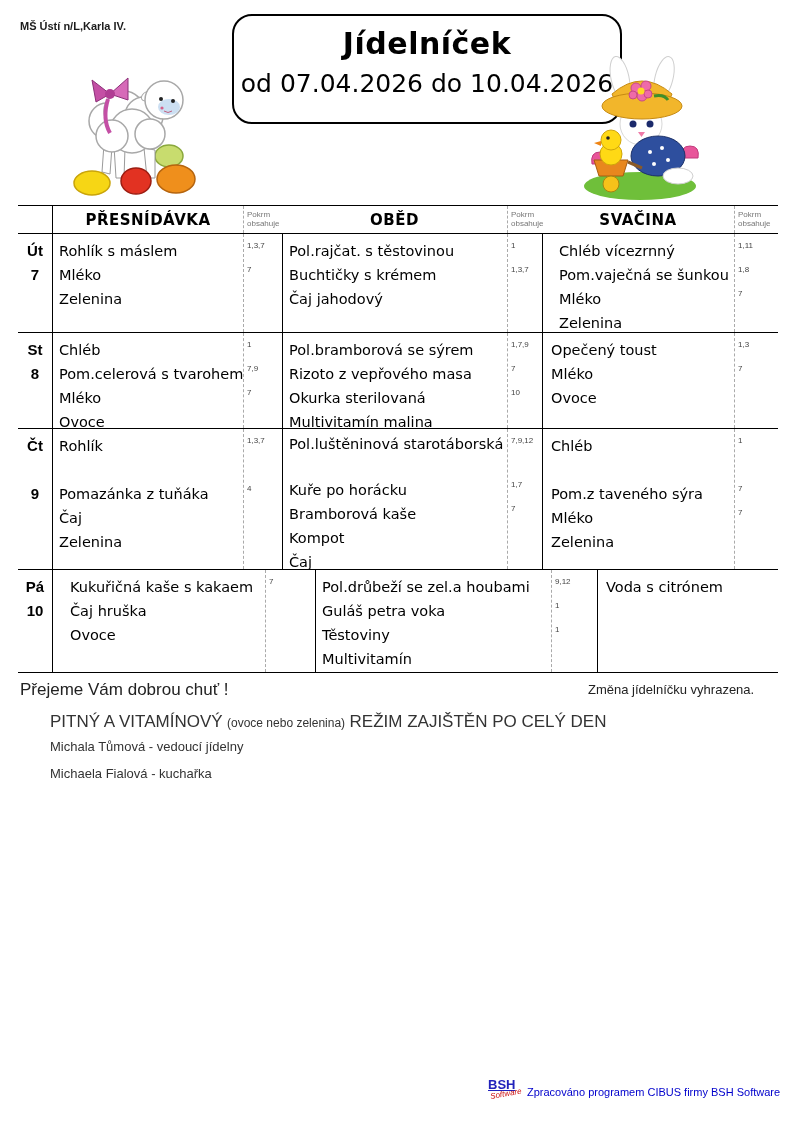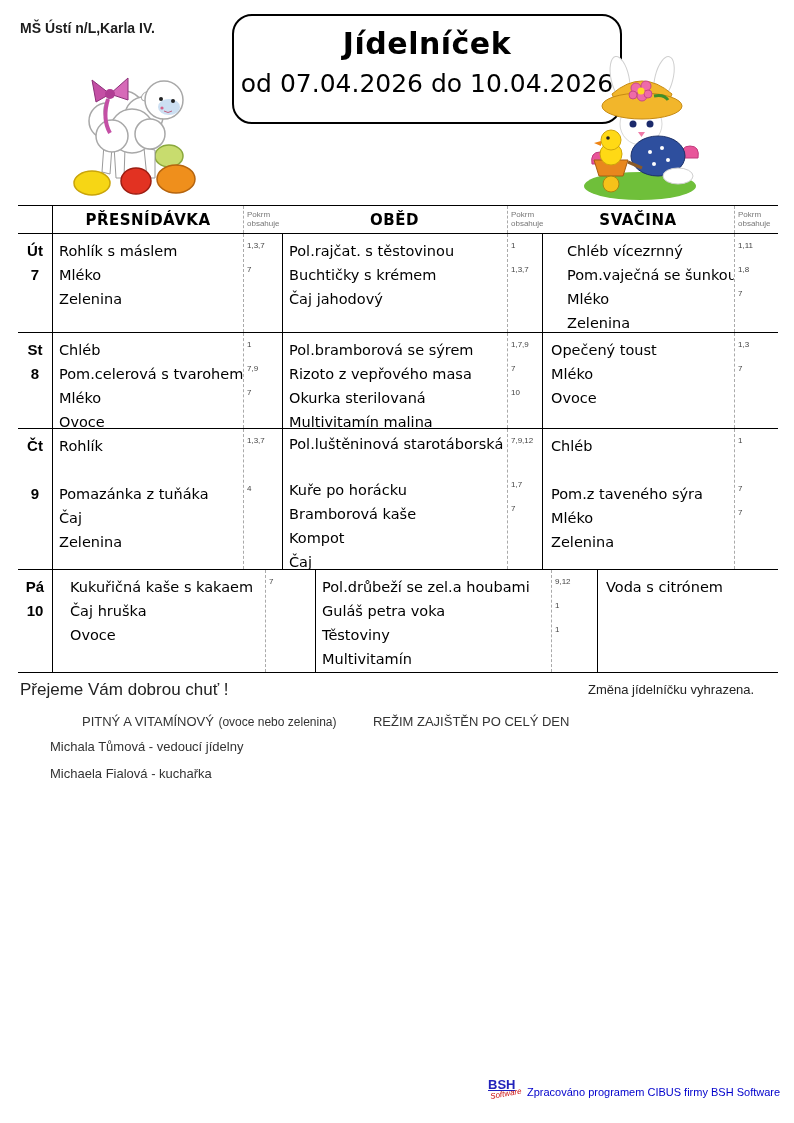--- a/index.html
+++ b/index.html
@@ -2,21 +2,21 @@
 <html><head>
 <meta charset="utf-8">
 <style>
   html,body { margin:0; padding:0; background:#e8e8e8; }
   .page {
     position:relative; width:794px; height:1123px; background:#ffffff;
     margin:0 auto; overflow:hidden;
     font-family:"Liberation Sans", sans-serif; color:#000;
   }
   
-  .school { position:absolute; left:20px; top:20px; font-size:14px; font-weight:bold; color:#1c1c1c; }
+  .school { position:absolute; left:20px; top:20px; font-size:11px; font-weight:bold; color:#1c1c1c; }
   .title-box {
     position:absolute; left:232px; top:14px; width:386px; height:106px;
     border:2px solid #000; border-radius:20px; text-align:center;
     font-family:"DejaVu Sans", sans-serif;
   }
   .title-main { margin-top:10px; font-size:30px; font-weight:bold; letter-spacing:0.5px; }
   .title-date { margin-top:8px; font-size:25px; }
   .lamb-img  { position:absolute; left:52px;  top:56px; }
   .bunny-img { position:absolute; left:578px; top:52px; }
 
@@ -36,21 +36,21 @@
   .dline { height:24px; line-height:24px; font-family:"Liberation Sans", sans-serif; font-weight:bold; font-size:15px; }
   .fline { height:24px; line-height:24px; font-size:14.5px; white-space:nowrap; }
   .fline.tall { height:44px; line-height:20px; white-space:normal; }
   .aline { height:24px; font-family:"Liberation Sans", sans-serif; font-size:8px; line-height:11px; color:#444; }
   .aline.tall { height:44px; }
 
   
   .wish   { position:absolute; left:20px;  top:680px; font-size:17px; color:#222; }
   .change { position:absolute; left:588px; top:682px; font-size:13px; color:#222; }
   .regime { position:absolute; left:50px;  top:712px; color:#333; }
-  .regime .big { font-size:13px;margin-left:32px; }
+  .regime .big { font-size:17px; }
   .regime .small { font-size:12px; }
   .manager{ position:absolute; left:50px;  top:739px; font-size:13px; color:#333; }
   .cook   { position:absolute; left:50px;  top:766px; font-size:13px; color:#333; }
 
   
   .bsh-logo { position:absolute; left:488px; top:1079px; width:36px; }
   .bsh-top { display:block; font-size:13px; font-weight:bold; color:#2222bb; text-decoration:underline; line-height:12px; }
   .bsh-sub { display:block; font-size:8px; font-style:italic; color:#cc1111; transform:rotate(-10deg); margin:-2px 0 0 2px; }
   .credit { position:absolute; left:527px; top:1086px; font-size:11px; color:#0000cc; }
 </style>
@@ -174,21 +174,21 @@
       <div class="cell food foodsolid">
         <div class="fline">Pol.rajčat. s těstovinou</div>
         <div class="fline">Buchtičky s krémem</div>
         <div class="fline">Čaj jahodový</div>
       </div>
       <div class="cell alg">
         <div class="aline">1</div>
         <div class="aline">1,3,7</div>
         <div class="aline"></div>
       </div>
-      <div class="cell food foodsolid" style="padding-left:24px">
+      <div class="cell food foodsolid" style="padding-left:16px">
         <div class="fline">Chléb vícezrnný</div>
         <div class="fline">Pom.vaječná se šunkou</div>
         <div class="fline">Mléko</div>
         <div class="fline">Zelenina</div>
       </div>
       <div class="cell alg">
         <div class="aline">1,11</div>
         <div class="aline">1,8</div>
         <div class="aline">7</div>
         <div class="aline"></div>

